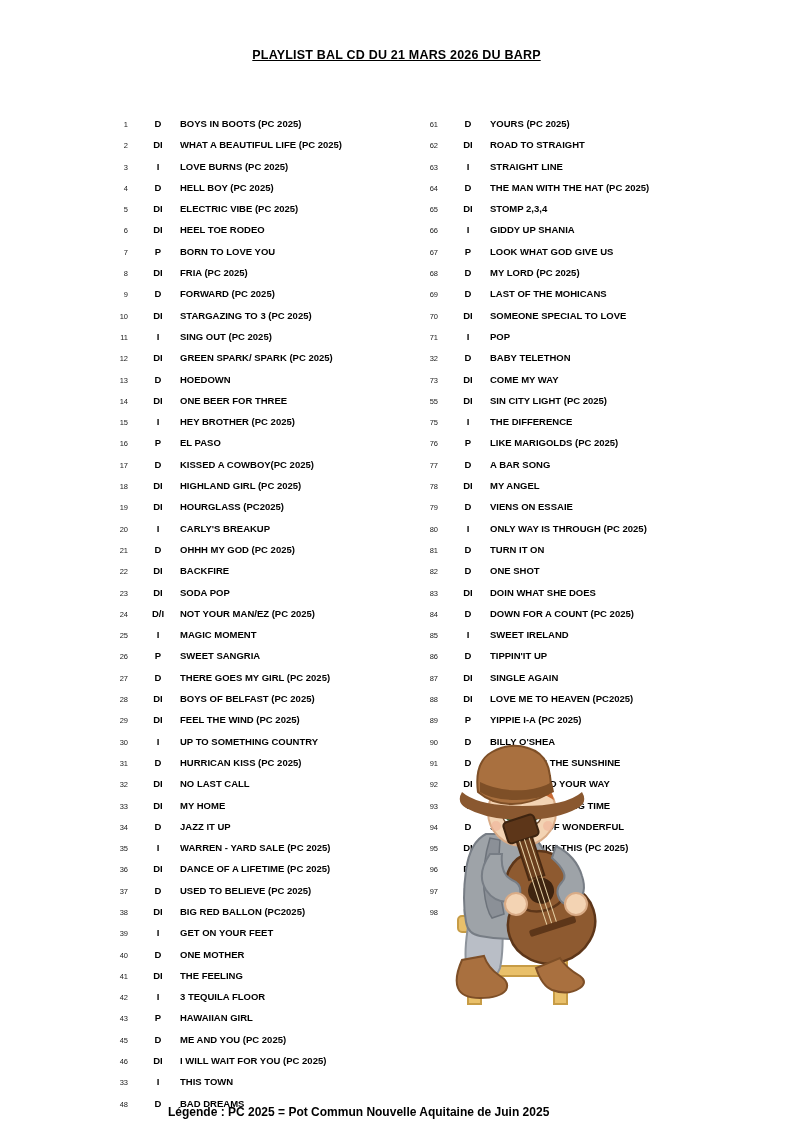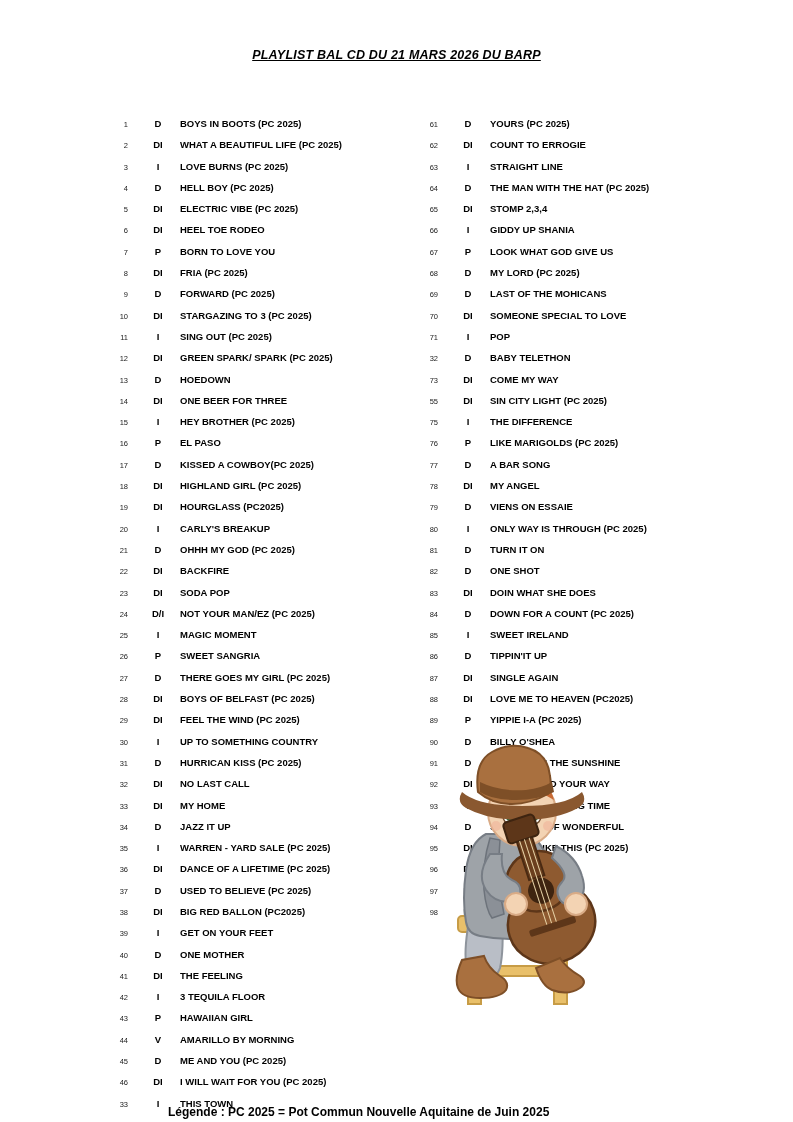--- a/index.html
+++ b/index.html
@@ -23,21 +23,20 @@
     padding: 0;
   }
   .title {
     text-align: center;
     font-size: 12.5px;
     font-weight: bold;
     letter-spacing: 0.2px;
     text-decoration: underline;
     margin-top: 48px;
     margin-bottom: 0;
-    font-style: italic;
   }
   .columns {
     position: absolute;
     top: 70px;
     left: 0;
     width: 793px;
   }
   .col {
     position: absolute;
     top: 0;
@@ -309,25 +308,20 @@
         <span class="num">42</span>
         <span class="code">I</span>
         <span class="song">3 TEQUILA FLOOR</span>
       </div>
       <div class="row">
         <span class="num">43</span>
         <span class="code">P</span>
         <span class="song">HAWAIIAN GIRL</span>
       </div>
       <div class="row">
-        <span class="num">44</span>
-        <span class="code">V</span>
-        <span class="song">AMARILLO BY MORNING</span>
-      </div>
-      <div class="row">
         <span class="num">45</span>
         <span class="code">D</span>
         <span class="song">ME AND YOU (PC 2025)</span>
       </div>
       <div class="row">
         <span class="num">46</span>
         <span class="code">DI</span>
         <span class="song">I WILL WAIT FOR YOU (PC 2025)</span>
       </div>
       <div class="row">
@@ -345,21 +339,21 @@
 
     <div class="col col-right">
       <div class="row">
         <span class="num">61</span>
         <span class="code">D</span>
         <span class="song">YOURS (PC 2025)</span>
       </div>
       <div class="row">
         <span class="num">62</span>
         <span class="code">DI</span>
-        <span class="song">COUNT TO ERROGIE</span>
+        <span class="song">ROAD TO STRAIGHT</span>
       </div>
       <div class="row">
         <span class="num">63</span>
         <span class="code">I</span>
         <span class="song">STRAIGHT LINE</span>
       </div>
       <div class="row">
         <span class="num">64</span>
         <span class="code">D</span>
         <span class="song">THE MAN WITH THE HAT (PC 2025)</span>

